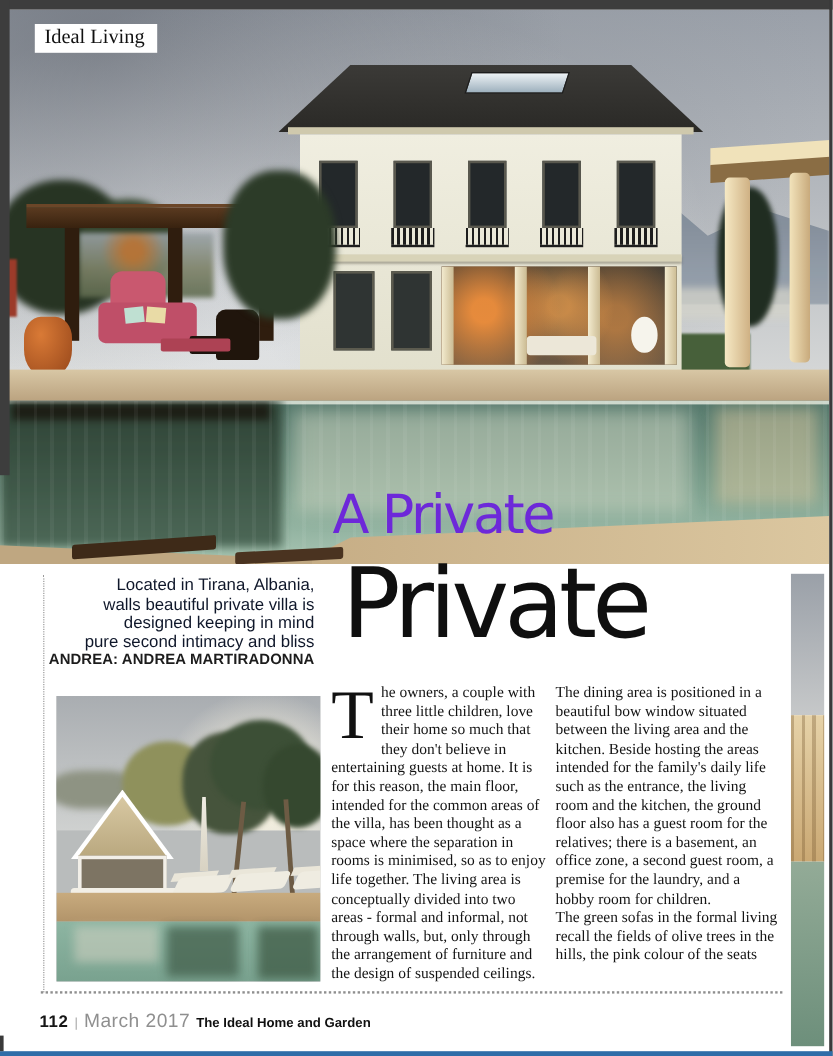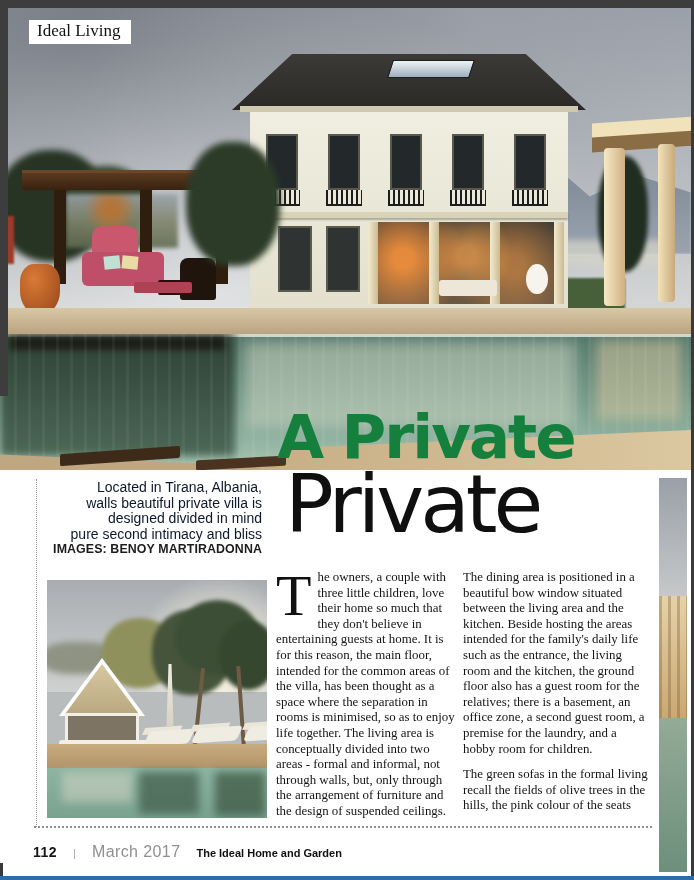--- a/index.html
+++ b/index.html
@@ -108,22 +108,22 @@
   .pl-stone-l{left:0;bottom:0;width:260px;height:26px;background:#bfa781;
       clip-path:polygon(0 40%,100% 85%,100% 100%,0 100%);}
   .pl-planks{left:60px;bottom:8px;width:120px;height:12px;background:#3e2a18;
       transform:skewY(-4deg);border-radius:2px;}
   .pl-planks2{left:196px;bottom:2px;width:90px;height:10px;background:#4a3320;
       transform:skewY(-3deg);border-radius:2px;}
 
   
   .section-label{left:29px;top:20px;z-index:10;background:#ffffff;padding:1px 10px 3px 8px;
       font-family:"Liberation Serif",serif;font-size:17px;color:#111;}
-  .title1{left:277px;top:406px;z-index:8;font-family:"DejaVu Sans",sans-serif;font-weight:700;
-      font-size:61px;line-height:1;letter-spacing:-2px;color:#15803d;white-space:nowrap;}
+  .title1{left:277px;top:406px;z-index:8;font-family:"DejaVu Sans",sans-serif;font-weight:400;
+      font-size:45px;line-height:1;letter-spacing:-2px;color:#6d28d9;white-space:nowrap;}
   .title2{left:285px;top:464px;z-index:8;font-family:"DejaVu Sans",sans-serif;font-weight:500;
       font-size:81px;line-height:1;letter-spacing:-4px;color:#0f0f0f;white-space:nowrap;}
 
   .standfirst{left:40px;top:480px;width:222px;text-align:right;}
   .standfirst div{position:static;}
   .sf-line{font-size:14px;line-height:15.5px;color:#0f172a;}
   .sf-credit{font-size:12.4px;line-height:14px;font-weight:bold;color:#1c1c1c;letter-spacing:.1px;}
   .sf-credit.first{margin-top:4px;}
 
   .rule-v{left:36px;top:479px;height:348px;width:0;border-left:1px dotted #999;}
@@ -158,34 +158,34 @@
   .i-rf1{left:92px;top:4px;width:60px;height:42px;background:#3f5a47;opacity:.7;filter:blur(4px);}
   .i-rf2{left:168px;top:4px;width:50px;height:44px;background:#3a543f;opacity:.7;filter:blur(4px);}
 
   
   .col{top:570px;font-family:"Liberation Serif",serif;font-size:12.9px;line-height:15.6px;
       color:#141414;}
   .col1{left:276px;width:183px;}
   .col2{left:463px;width:186px;}
   .col span{position:static;}
   .col p{position:static;margin:0;}
-  .col p.p2{margin-top:10px;}
+  .col p.p2{margin-top:0;}
   .dropcap{float:left;font-size:58px;line-height:46px;padding:3px 6px 0 0;color:#111;
       font-family:"Liberation Serif",serif;}
 
   
   .strip{left:659px;top:478px;width:28px;height:394px;overflow:hidden;}
   .s-sky{left:0;top:0;width:100%;height:118px;background:linear-gradient(180deg,#9aa0a8,#c6c8c9);}
   .s-bld{left:0;top:118px;width:100%;height:122px;
       background:repeating-linear-gradient(90deg,rgba(120,90,50,.35) 0 3px,transparent 3px 9px),
       linear-gradient(180deg,#e6d2a8,#caa873);}
   .s-wat{left:0;top:240px;width:100%;height:154px;background:linear-gradient(180deg,#93ab97,#6d8f7b);}
 
   
-  .footer{left:33px;top:843px;position:absolute;display:flex;align-items:baseline;gap:16px;white-space:nowrap;}
+  .footer{left:33px;top:843px;position:absolute;display:flex;align-items:baseline;gap:5px;white-space:nowrap;}
   .footer span{position:static;}
   .f-num{font-size:14px;font-weight:bold;color:#151515;letter-spacing:.5px;}
   .f-sep{color:#a8a8a8;font-size:11px;}
   .f-issue{color:#8f8f8f;font-size:16px;letter-spacing:.4px;}
   .f-mag{color:#101010;font-weight:bold;font-size:11px;}
 </style>
 </head>
 <body>
 
 <div class="page">
@@ -286,23 +286,23 @@
   <div class="frame-bottom"></div>
   <div class="frame-notch"></div>
 
   <div class="section-label">Ideal Living</div>
   <div class="title1">A Private</div>
   <div class="title2">Private</div>
 
   <div class="standfirst">
     <div class="sf-line">Located in Tirana, Albania,</div>
     <div class="sf-line">walls beautiful private villa is</div>
-    <div class="sf-line">designed divided in mind</div>
+    <div class="sf-line">designed keeping in mind</div>
     <div class="sf-line">pure second intimacy and bliss</div>
-    <div class="sf-credit">IMAGES: BENOY MARTIRADONNA</div>
+    <div class="sf-credit">ANDREA: ANDREA MARTIRADONNA</div>
   </div>
 
   <div class="rule-v"></div>
   <div class="rule-h"></div>
 
   <div class="inset" aria-label="Poolside with white cabana daybed, sun loungers, closed umbrella and palm trees reflected in green water">
     <div class="i-sky"></div>
     <div class="i-hill"></div>
     <div class="i-tree-y"></div>
     <div class="i-tree-d"></div>

